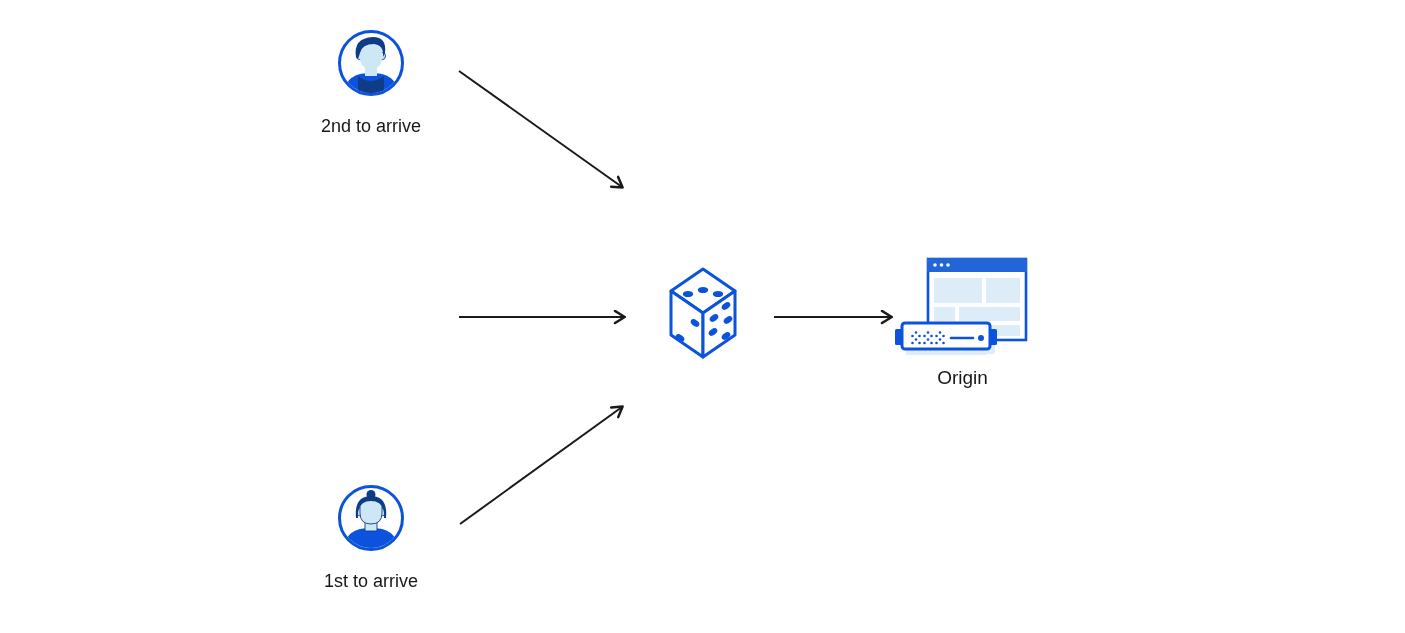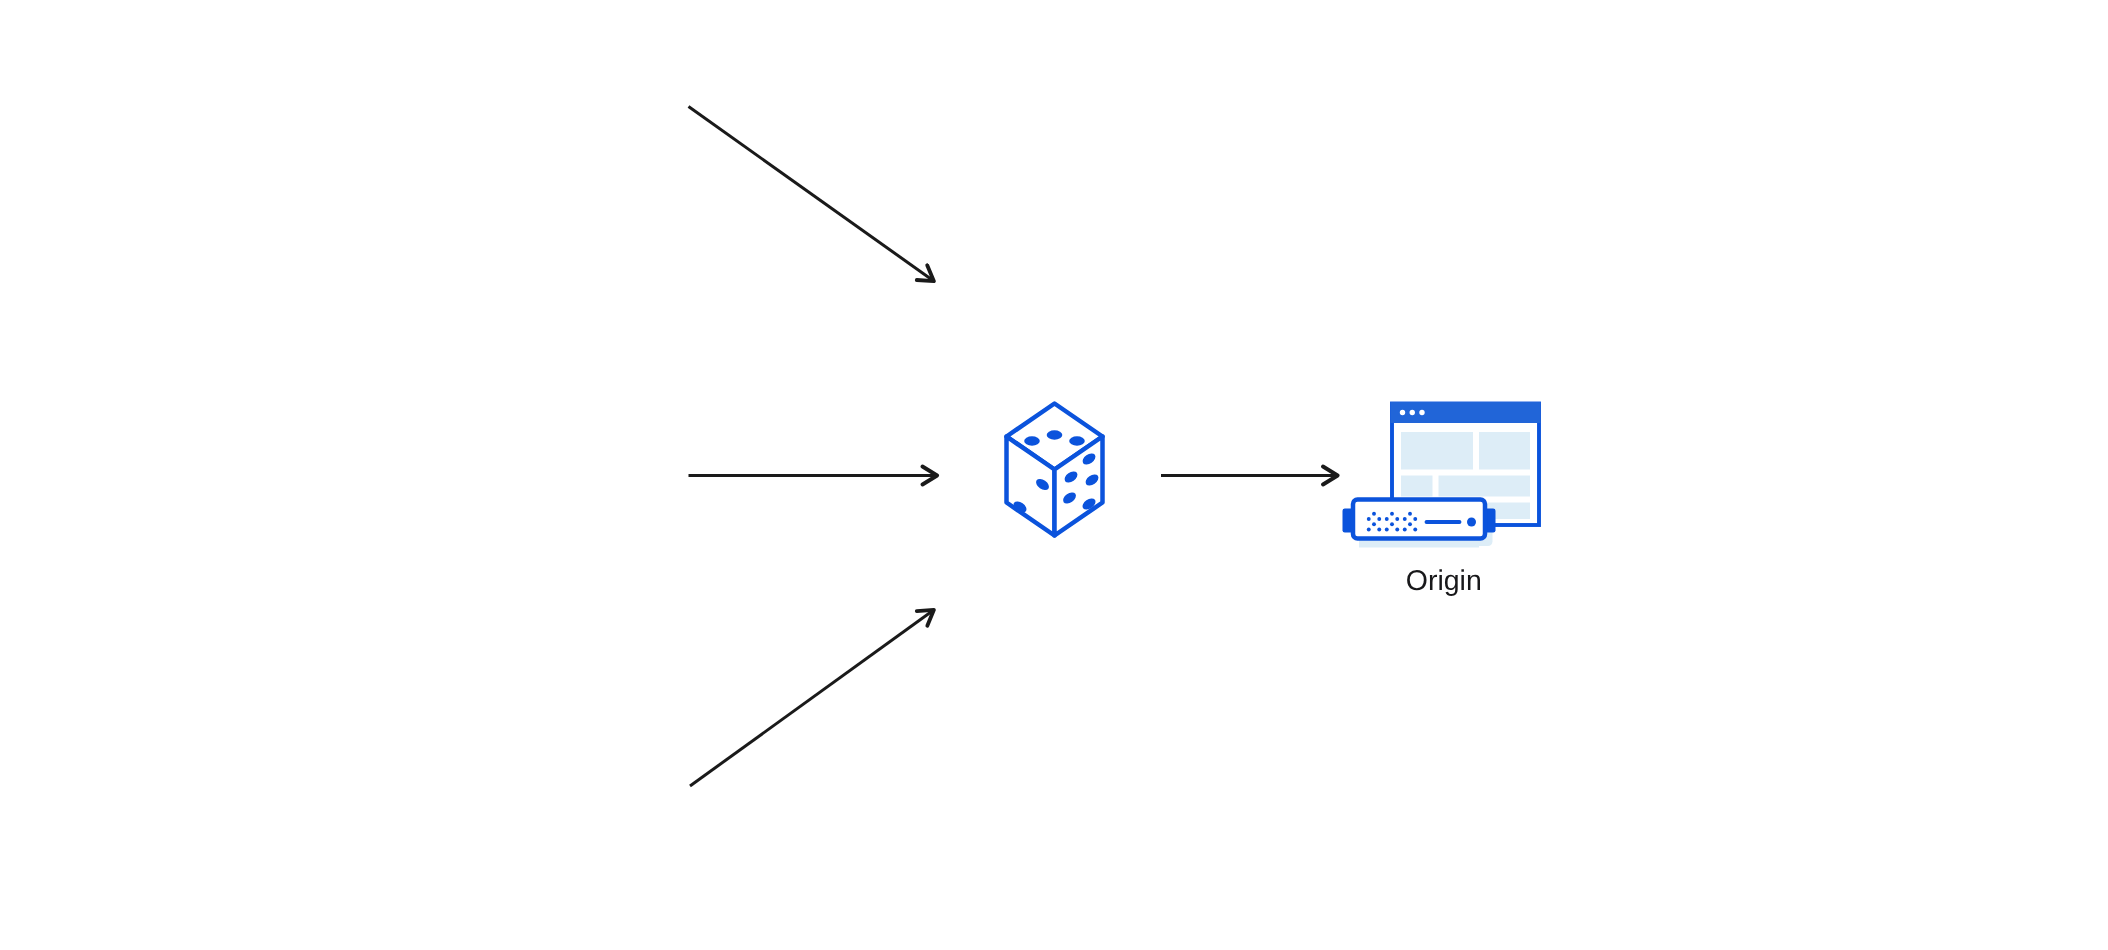--- a/index.html
+++ b/index.html
@@ -57,22 +57,50 @@
       <marker id="chev" viewBox="0 0 10 10" refX="7.5" refY="5" markerWidth="7.5" markerHeight="7.5" orient="auto">
         <path d="M1.5,1 L8,5 L1.5,9" fill="none" stroke="#1a1a1a" stroke-width="1.7" stroke-linecap="round" stroke-linejoin="round"></path>
       </marker>
     </defs>
     <line x1="459" y1="71" x2="622" y2="187" stroke="#1a1a1a" stroke-width="2" marker-end="url(#chev)"></line>
     <line x1="459" y1="317" x2="624" y2="317" stroke="#1a1a1a" stroke-width="2" marker-end="url(#chev)"></line>
     <line x1="460" y1="524" x2="622" y2="407" stroke="#1a1a1a" stroke-width="2" marker-end="url(#chev)"></line>
     <line x1="774" y1="317" x2="891" y2="317" stroke="#1a1a1a" stroke-width="2" marker-end="url(#chev)"></line>
   </svg>
 
+  <div class="node" style="left:286px; top:30px; width:170px;">
+    <div class="avatar-ring">
+      <svg viewBox="0 0 60 60">
+        <path d="M2,62 C4,44 16,40 30,40 C44,40 56,44 58,62 Z" fill="#0b53dc"></path>
+        <path d="M17,43 Q30,53 43,43 L43,62 L17,62 Z" fill="#0f3c86"></path>
+        <rect x="24" y="27" width="12" height="16" fill="#cde7f5"></rect>
+        <ellipse cx="18.5" cy="23" rx="3" ry="3.6" fill="#cde7f5" stroke="#0f3c86" stroke-width="0.9"></ellipse>
+        <ellipse cx="41.5" cy="23" rx="3" ry="3.6" fill="#cde7f5" stroke="#0f3c86" stroke-width="0.9"></ellipse>
+        <path d="M19,17 Q19,7 30,7 Q41,7 41,17 L41,24 Q41,36 30,36 Q19,36 19,24 Z" fill="#cde7f5"></path>
+        <path d="M15,24 Q12,5 32,4 Q46,4 44,20 L42,24 Q43,12 33,11 Q21,11 19,20 L17,26 Z" fill="#0f3c86"></path>
+      </svg>
+    </div>
+    <div class="node-label">2nd to arrive</div>
+  </div>
 
 
+  <div class="node" style="left:286px; top:485px; width:170px;">
+    <div class="avatar-ring">
+      <svg viewBox="0 0 60 60">
+        <path d="M2,62 C4,44 16,40 30,40 C44,40 56,44 58,62 Z" fill="#0b53dc"></path>
+        <path d="M24,28 L36,28 L36,43 L24,43 Z" fill="#cde7f5" stroke="#0f3c86" stroke-width="0.9"></path>
+        <circle cx="30" cy="6.5" r="4.5" fill="#0f3c86"></circle>
+        <ellipse cx="18.5" cy="24" rx="3" ry="3.8" fill="#cde7f5" stroke="#0f3c86" stroke-width="0.9"></ellipse>
+        <ellipse cx="41.5" cy="24" rx="3" ry="3.8" fill="#cde7f5" stroke="#0f3c86" stroke-width="0.9"></ellipse>
+        <path d="M19,18 Q19,9 30,9 Q41,9 41,18 L41,25 Q41,36 30,36 Q19,36 19,25 Z" fill="#cde7f5" stroke="#0f3c86" stroke-width="0.9"></path>
+        <path d="M15,30 Q13,8 30,8 Q47,8 45,30 L43,30 Q44,13 30,13 Q16,13 17,30 Z" fill="#0f3c86"></path>
+      </svg>
+    </div>
+    <div class="node-label">1st to arrive</div>
+  </div>
 
   <div class="node" style="left:665px; top:265px; width:76px;">
     <svg viewBox="0 0 76 94" width="76" height="94">
       <g stroke="#0b53dc" stroke-width="3" stroke-linejoin="round" fill="#ffffff">
         <path d="M38,4 L70,26 L38,48 L6,26 Z"></path>
         <path d="M6,26 L38,48 L38,92 L6,70 Z"></path>
         <path d="M70,26 L38,48 L38,92 L70,70 Z"></path>
       </g>
       <g fill="#0b53dc">
 
@@ -85,21 +113,21 @@
 
         <ellipse cx="61" cy="41" rx="4.8" ry="3" transform="rotate(-35 61 41)"></ellipse>
         <ellipse cx="49" cy="53" rx="4.8" ry="3" transform="rotate(-35 49 53)"></ellipse>
         <ellipse cx="63" cy="55" rx="4.8" ry="3" transform="rotate(-35 63 55)"></ellipse>
         <ellipse cx="48" cy="67" rx="4.8" ry="3" transform="rotate(-35 48 67)"></ellipse>
         <ellipse cx="61" cy="71" rx="4.8" ry="3" transform="rotate(-35 61 71)"></ellipse>
       </g>
     </svg>
   </div>
 
-  <div class="node" style="left:890px; top:266px; width:145px;">
+  <div class="node" style="left:890px; top:256px; width:145px;">
     <svg viewBox="0 0 145 103" width="145" height="103">
 
       <rect x="38" y="3" width="98" height="81" fill="#ffffff" stroke="#0b53dc" stroke-width="2.6"></rect>
       <rect x="37" y="2" width="100" height="14" fill="#2165d8"></rect>
       <circle cx="45" cy="9" r="1.8" fill="#ffffff"></circle>
       <circle cx="51.5" cy="9" r="1.8" fill="#ffffff"></circle>
       <circle cx="58" cy="9" r="1.8" fill="#ffffff"></circle>
       <g fill="#ddedf7">
         <rect x="44" y="22" width="48" height="25"></rect>
         <rect x="96" y="22" width="34" height="25"></rect>

